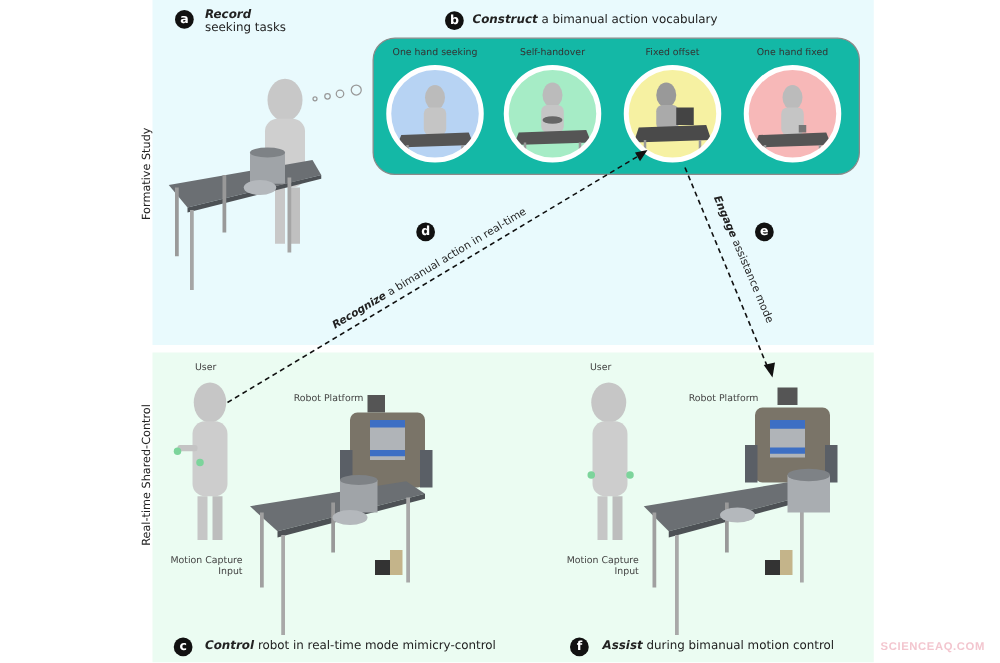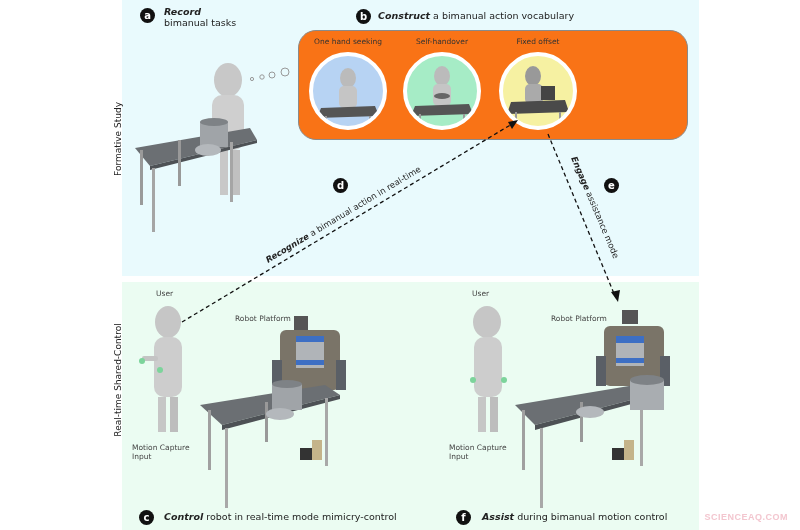--- a/index.html
+++ b/index.html
@@ -12,45 +12,45 @@
 
   .side-label { position: absolute; font-size: 9px; color: #222; transform: rotate(-90deg); transform-origin: center; white-space: nowrap; }
 
   .badge { position: absolute; width: 15px; height: 15px; border-radius: 50%; background: #111; color: #fff;
            font-size: 10px; line-height: 15px; text-align: center; font-weight: bold; }
 
   .caption { position: absolute; font-size: 9.5px; color: #222; white-space: nowrap; }
   .caption b, .caption .em { font-weight: bold; font-style: italic; }
 
   .vocab-box { position: absolute; left: 298px; top: 30px; width: 390px; height: 110px;
-               background: #f97316; border: 1px solid #8a8a8a; border-radius: 18px; }
+               background: #14b8a6; border: 1px solid #8a8a8a; border-radius: 18px; }
   .vocab-item { position: absolute; top: 6px; width: 86px; text-align: center; }
   .vocab-label { font-size: 7.5px; color: #333; white-space: nowrap; display:block; }
   .vocab-circle { width: 78px; height: 78px; border-radius: 50%; border: 4px solid #fff; margin: 6px auto 0; position: relative; overflow: hidden; }
 
-  .small-label { position: absolute; font-size: 7.5px; color: #444; text-align: left; white-space: nowrap; }
+  .small-label { position: absolute; font-size: 7.5px; color: #444; text-align: right; white-space: nowrap; }
 
   .watermark { position: absolute; right: 12px; bottom: 8px; font-size: 9px; color: #f3c6cf; letter-spacing: 0.5px; font-family: "Liberation Sans", sans-serif; font-weight: bold; }
 
   svg.abs { position: absolute; left: 0; top: 0; }
   .arrow-text { font-family: "DejaVu Sans", sans-serif; font-size: 8.5px; fill: #222; }
 </style>
 </head>
 <body>
 
 <div class="panel panel-top"></div>
 <div class="panel panel-bottom"></div>
 
 <div class="side-label" style="left:78px; top:134px; width:80px; text-align:center;">Formative Study</div>
 <div class="side-label" style="left:58px; top:375px; width:120px; text-align:center;">Real-time Shared-Control</div>
 
 <div class="badge" style="left:140px; top:8px;">a</div>
 <div class="caption" style="left:164px; top:6px; width:70px;">
   <div class="em">Record</div>
-  <div>bimanual tasks</div>
+  <div>seeking tasks</div>
 </div>
 
 <div class="badge" style="left:356px; top:9px;">b</div>
 <div class="caption" style="left:378px; top:10px;text-align:center;">
   <span class="em">Construct</span><span> a bimanual action vocabulary</span>
 </div>
 
 <div class="vocab-box">
   <div class="vocab-item" style="left:6px;">
     <span class="vocab-label">One hand seeking</span>
@@ -80,20 +80,33 @@
   <div class="vocab-item" style="left:196px;">
     <span class="vocab-label">Fixed offset</span>
     <div class="vocab-circle" style="background:#f6f1a2;">
       <svg width="70" height="70" viewBox="0 0 70 70">
           <ellipse cx="30" cy="20" rx="8" ry="10" fill="#999"></ellipse>
           <rect x="22" y="28" width="18" height="20" rx="5" fill="#aaa"></rect>
           <rect x="38" y="30" width="14" height="14" fill="#444"></rect>
           <polygon points="8,46 62,44 66,56 4,58" fill="#4a4a4a"></polygon>
           <rect x="12" y="56" width="2" height="14" fill="#999"></rect>
           <rect x="56" y="56" width="2" height="14" fill="#999"></rect>
+        </svg>
+    </div>
+  </div>
+  <div class="vocab-item" style="left:292px;">
+    <span class="vocab-label">One hand fixed</span>
+    <div class="vocab-circle" style="background:#f7b8b8;">
+      <svg width="70" height="70" viewBox="0 0 70 70">
+          <ellipse cx="35" cy="22" rx="8" ry="10" fill="#bbb"></ellipse>
+          <rect x="26" y="30" width="18" height="22" rx="5" fill="#c5c5c5"></rect>
+          <rect x="40" y="44" width="6" height="6" fill="#777"></rect>
+          <polygon points="8,52 62,50 66,60 4,62" fill="#555"></polygon>
+          <rect x="12" y="60" width="2" height="10" fill="#999"></rect>
+          <rect x="56" y="60" width="2" height="10" fill="#999"></rect>
         </svg>
     </div>
   </div>
 </div>
 
 <svg class="abs" width="800" height="530">
 
   <g>
     <ellipse cx="228" cy="80" rx="14" ry="17" fill="#c8c8c8"></ellipse>
     <rect x="212" y="95" width="32" height="55" rx="10" fill="#cfcfcf"></rect>

